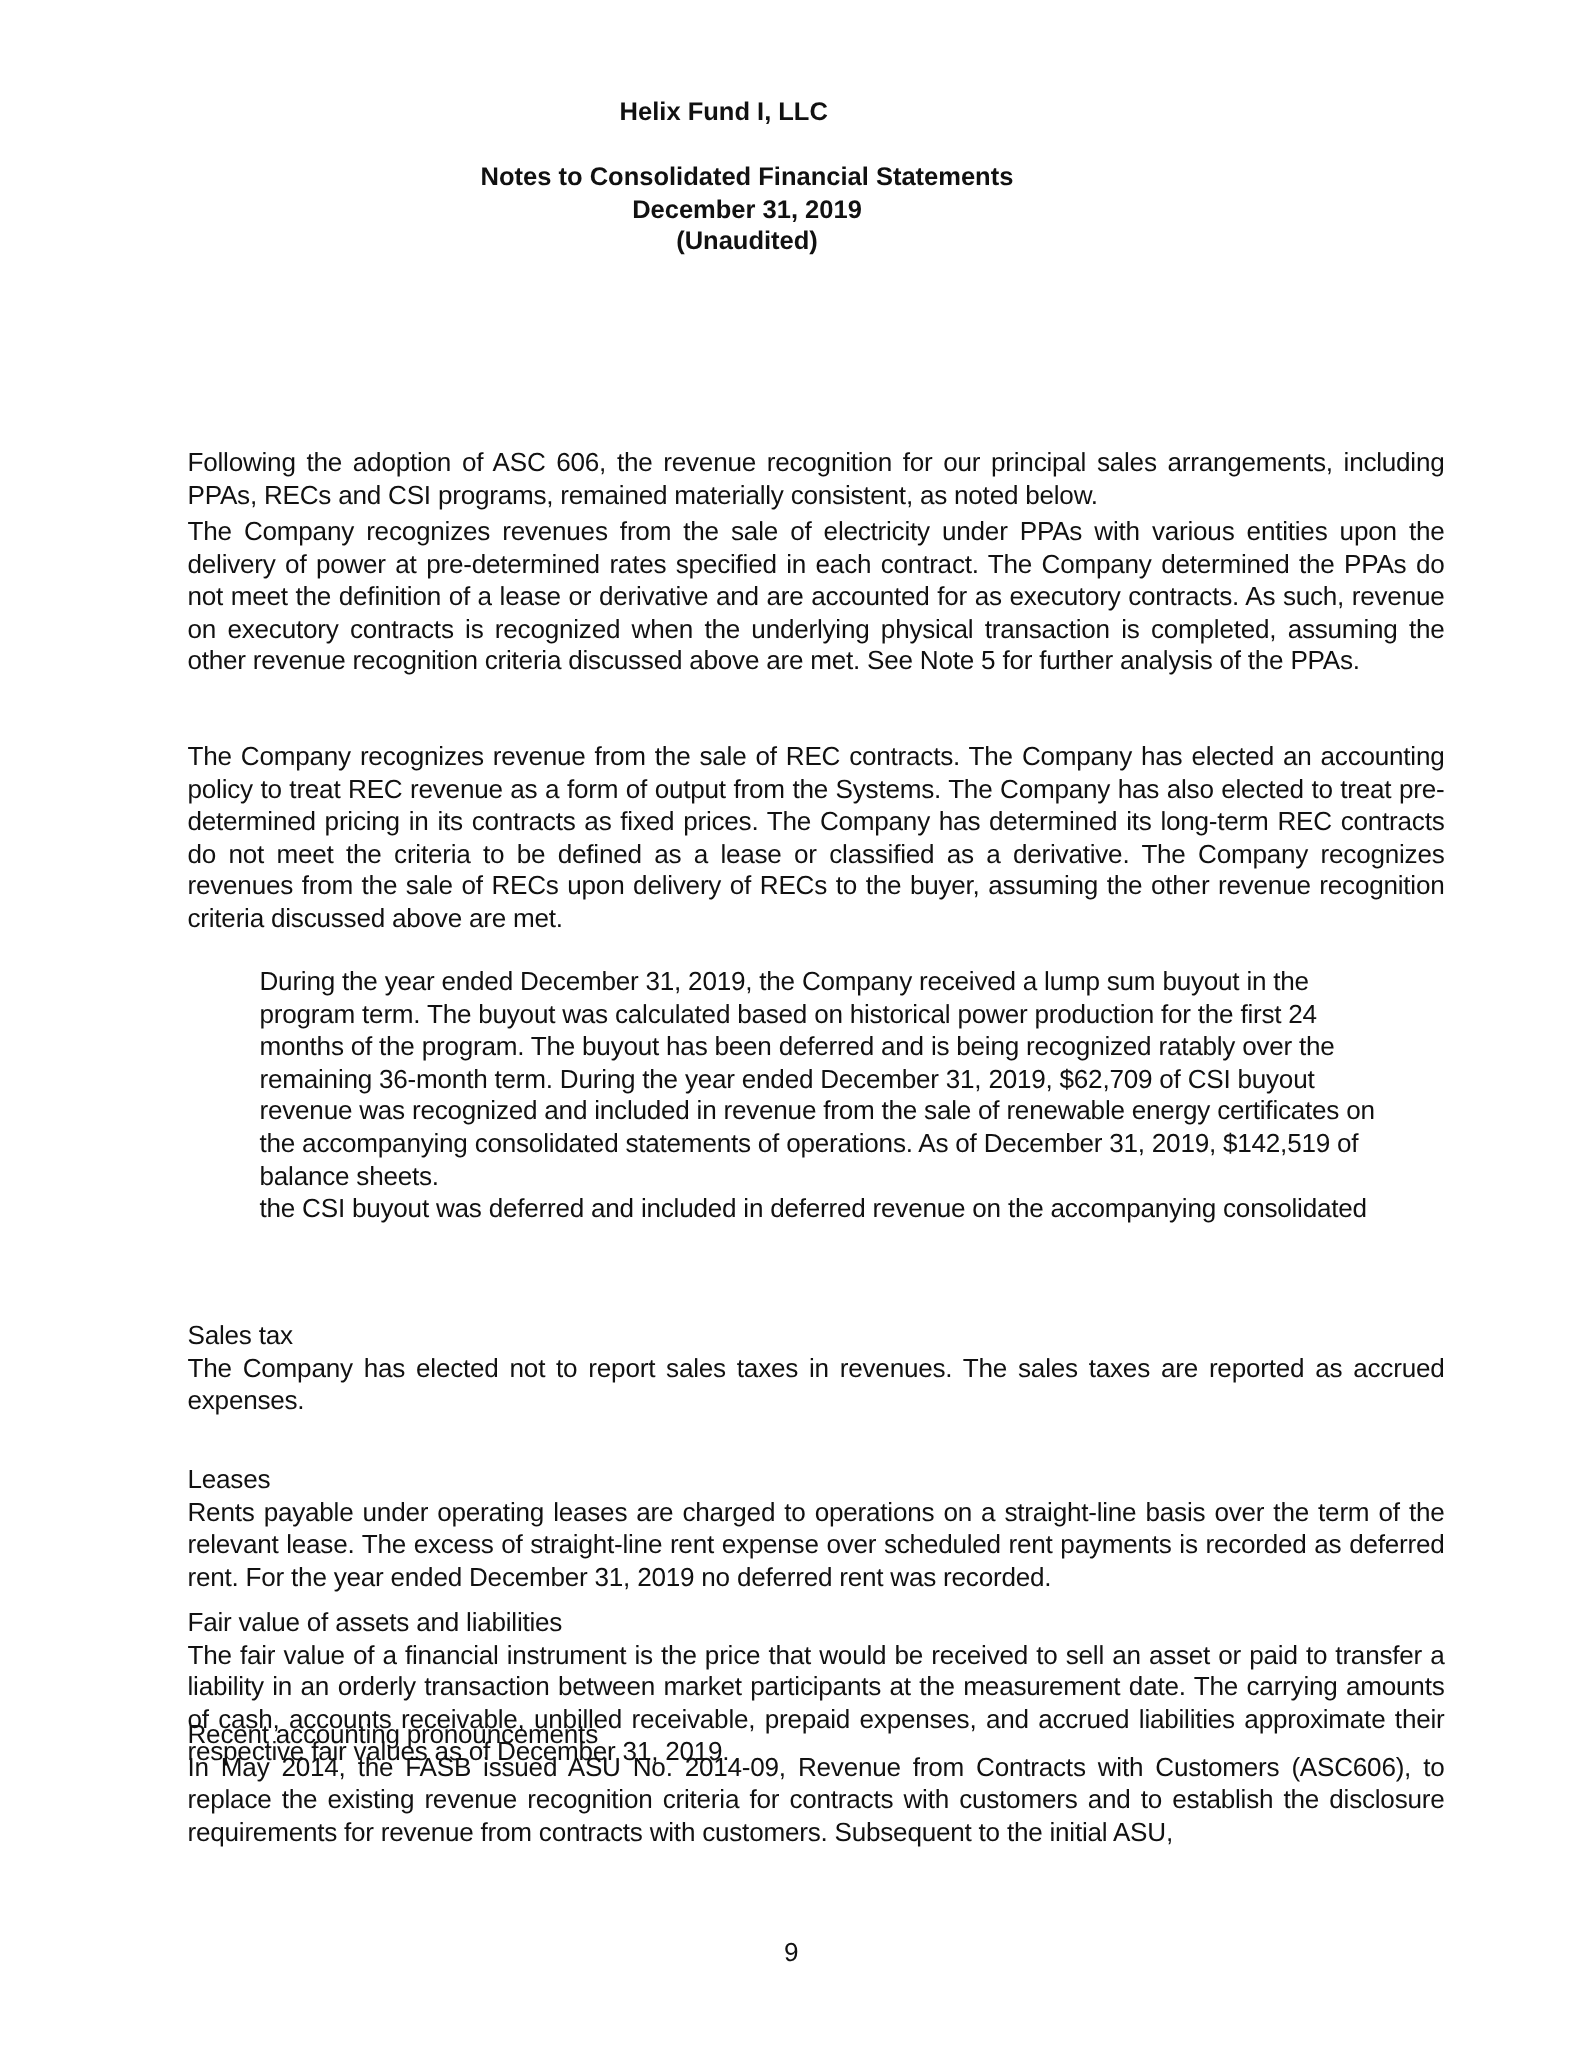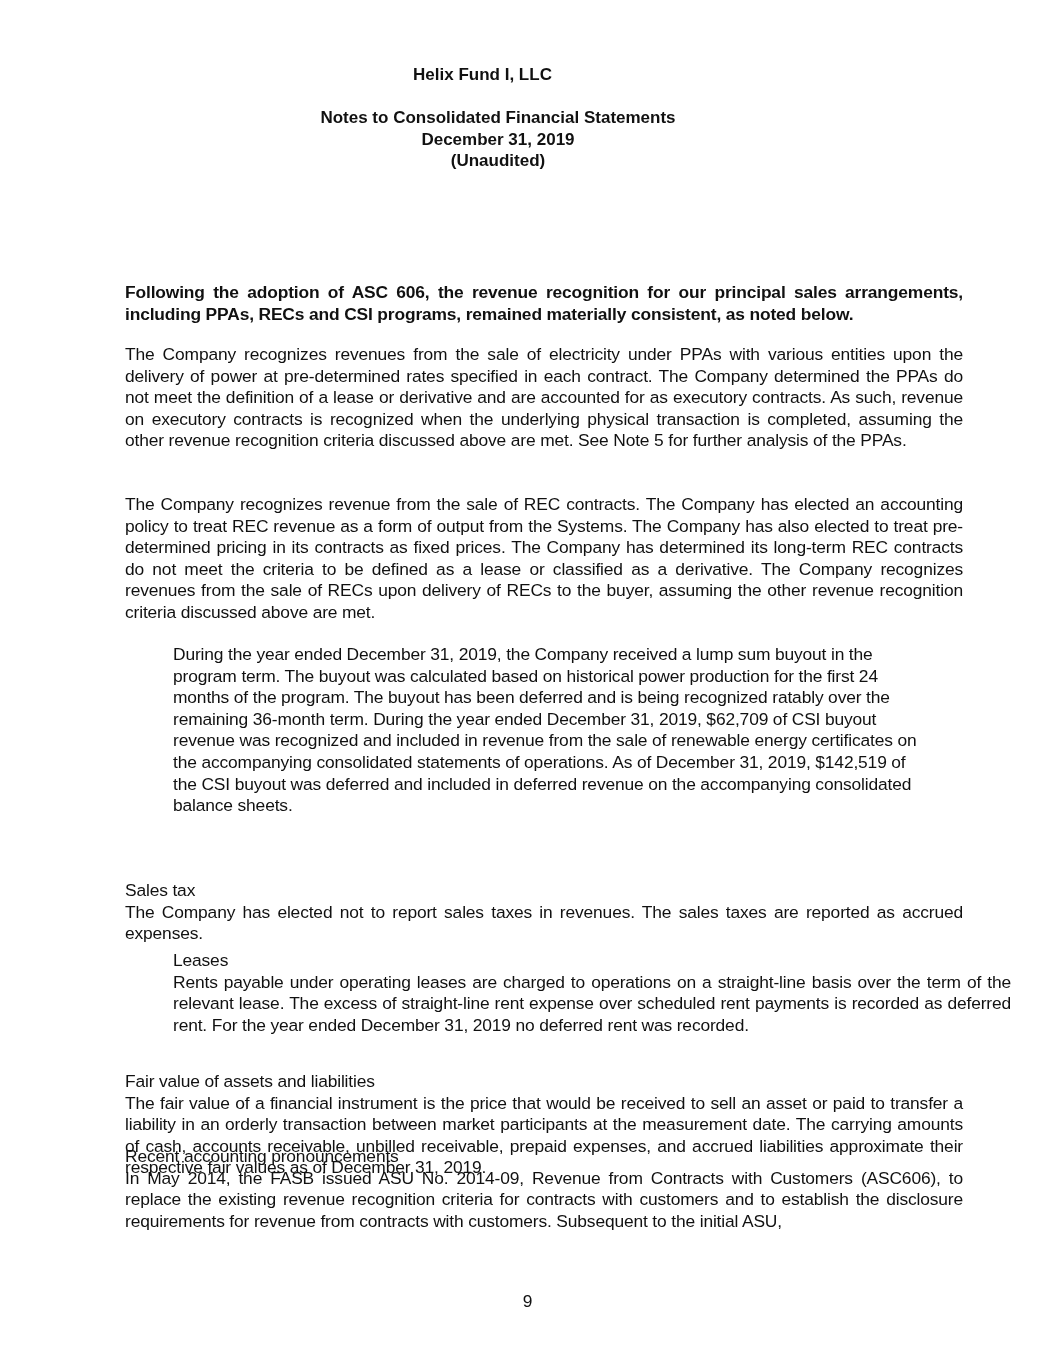--- a/index.html
+++ b/index.html
@@ -77,43 +77,43 @@
     <div class="company">Helix Fund I, LLC</div>
     <div class="title-block">
       <div>Notes to Consolidated Financial Statements</div>
       <div>December 31, 2019</div>
       <div>(Unaudited)</div>
     </div>
   </div>
 
   <div class="body-text" style="top:0;">
 
-    <p class="para" style="top:282px;font-weight:bold;">Following the adoption of ASC 606, the revenue recognition for our principal sales arrangements, including PPAs, RECs and CSI programs, remained materially consistent, as noted below.</p>
+    <p class="para" style="top:298px;">Following the adoption of ASC 606, the revenue recognition for our principal sales arrangements, including PPAs, RECs and CSI programs, remained materially consistent, as noted below.</p>
 
     <p class="para" style="top:344px;">The Company recognizes revenues from the sale of electricity under PPAs with various entities upon the delivery of power at pre-determined rates specified in each contract. The Company determined the PPAs do not meet the definition of a lease or derivative and are accounted for as executory contracts. As such, revenue on executory contracts is recognized when the underlying physical transaction is completed, assuming the other revenue recognition criteria discussed above are met. See Note 5 for further analysis of the PPAs.</p>
 
     <p class="para" style="top:494px;">The Company recognizes revenue from the sale of REC contracts.  The Company has elected an accounting policy to treat REC revenue as a form of output from the Systems. The Company has also elected to treat pre-determined pricing in its contracts as fixed prices. The Company has determined its long-term REC contracts do not meet the criteria to be defined as a lease or classified as a derivative. The Company recognizes revenues from the sale of RECs upon delivery of RECs to the buyer, assuming the other revenue recognition criteria discussed above are met.</p>
 
     <p class="para ragged" style="top:644px;">
       <span class="ln">During the year ended December 31, 2019, the Company received a lump sum buyout in the</span>
       <span class="ln">program term. The buyout was calculated based on historical power production for the first 24</span>
       <span class="ln">months of the program. The buyout has been deferred and is being recognized ratably over the</span>
       <span class="ln">remaining 36-month term. During the year ended December 31, 2019, $62,709 of CSI buyout</span>
       <span class="ln">revenue was recognized and included in revenue from the sale of renewable energy certificates on</span>
       <span class="ln">the accompanying consolidated statements of operations. As of December 31, 2019, $142,519 of</span>
+      <span class="ln">balance sheets.</span>
       <span class="ln">the CSI buyout was deferred and included in deferred revenue on the accompanying consolidated</span>
-      <span class="ln">balance sheets.</span>
     </p>
 
     <div class="para" style="top:880px;">
       <span class="section-heading">Sales tax</span>
       <span>The Company has elected not to report sales taxes in revenues. The sales taxes are reported as accrued expenses.</span>
     </div>
 
-    <div class="para" style="top:950px;margin-left:48px;">
+    <div class="para" style="top:976px;">
       <span class="section-heading">Leases</span>
       <span>Rents payable under operating leases are charged to operations on a straight-line basis over the term of the relevant lease. The excess of straight-line rent expense over scheduled rent payments is recorded as deferred rent. For the year ended December 31, 2019 no deferred rent was recorded.</span>
     </div>
 
     <div class="para" style="top:1071px;">
       <span class="section-heading">Fair value of assets and liabilities</span>
       <span>The fair value of a financial instrument is the price that would be received to sell an asset or paid to transfer a liability in an orderly transaction between market participants at the measurement date. The carrying amounts of cash, accounts receivable, unbilled receivable, prepaid expenses, and accrued liabilities approximate their respective fair values as of December 31, 2019.</span>
     </div>
 
     <div class="para" style="top:1146px;">

